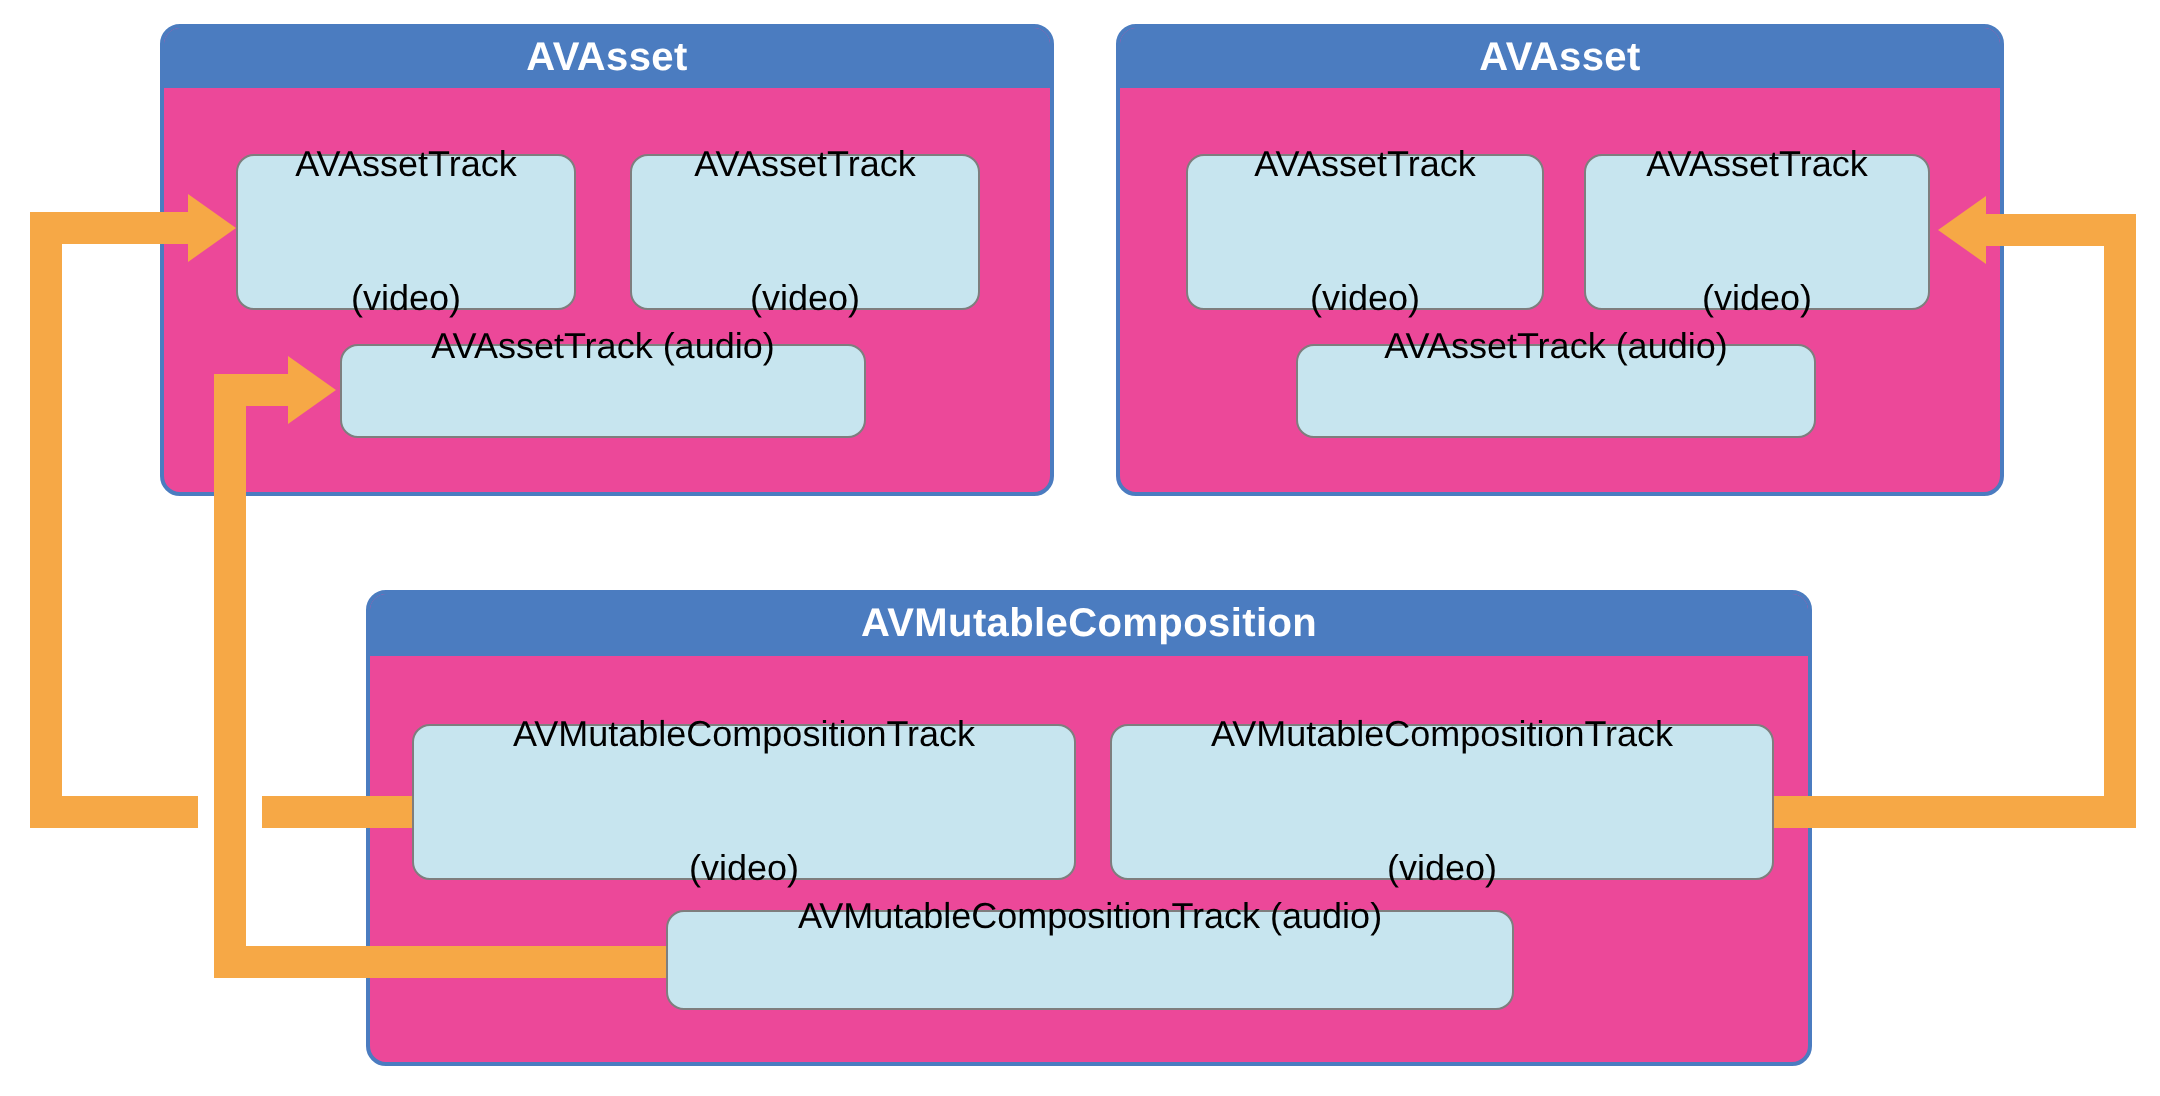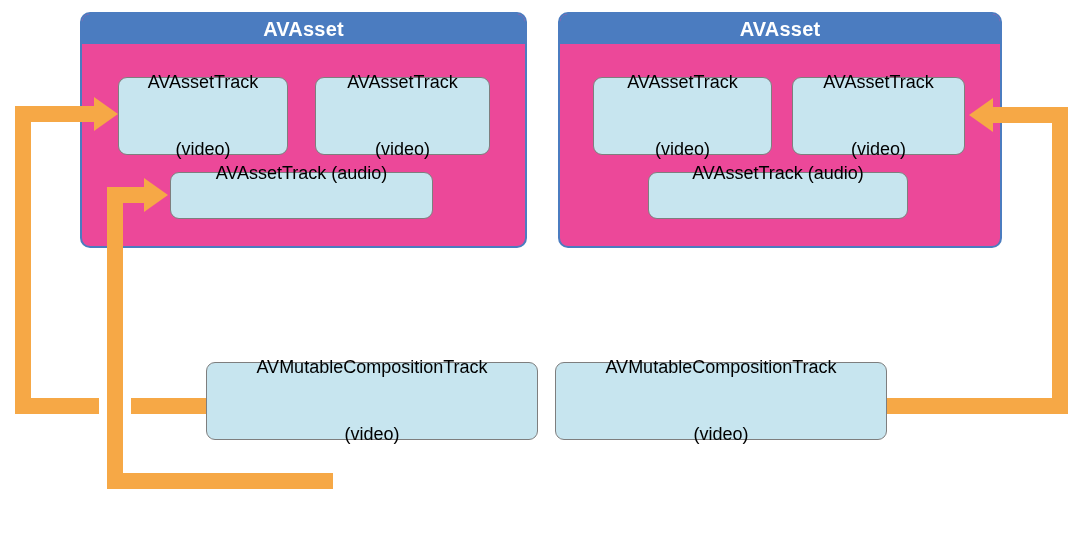--- a/index.html
+++ b/index.html
@@ -34,20 +34,23 @@
 <div id="page">
 
   <div class="frame" style="left:80px;top:12px;width:447px;height:236px;">
     <div class="frame-header">AVAsset</div>
   </div>
 
   <div class="frame" style="left:558px;top:12px;width:444px;height:236px;">
     <div class="frame-header">AVAsset</div>
   </div>
 
+  <div class="frame" style="left:183px;top:295px;width:723px;height:238px;">
+    <div class="frame-header" style="height:31px;line-height:31px;">AVMutableComposition</div>
+  </div>
 
   <div class="track" style="left:118px;top:77px;width:170px;height:78px;">
     <div>AVAssetTrack</div>
     <div>(video)</div>
   </div>
   <div class="track" style="left:315px;top:77px;width:175px;height:78px;">
     <div>AVAssetTrack</div>
     <div>(video)</div>
   </div>
   <div class="track" style="left:170px;top:172px;width:263px;height:47px;">
@@ -69,20 +72,24 @@
   </div>
 
   <div class="track" style="left:206px;top:362px;width:332px;height:78px;">
     <div>AVMutableCompositionTrack</div>
     <div>(video)</div>
   </div>
   <div class="track" style="left:555px;top:362px;width:332px;height:78px;">
     <div>AVMutableCompositionTrack</div>
     <div>(video)</div>
   </div>
+  <div class="track" style="left:333px;top:455px;width:424px;height:50px;">
+    <div>AVMutableCompositionTrack (audio)</div>
+    <div></div>
+  </div>
 
   <div class="seg" style="left:15px;top:398px;width:84px;height:16px;"></div>
   <div class="seg" style="left:131px;top:398px;width:75px;height:16px;"></div>
   <div class="seg" style="left:15px;top:106px;width:16px;height:308px;"></div>
   <div class="seg" style="left:15px;top:106px;width:81px;height:16px;"></div>
   <div class="head head-right" style="left:94px;top:97px;"></div>
 
   <div class="seg seg-over" style="left:107px;top:473px;width:226px;height:16px;"></div>
   <div class="seg seg-over" style="left:107px;top:187px;width:16px;height:302px;"></div>
   <div class="seg seg-over" style="left:107px;top:187px;width:37px;height:16px;"></div>

